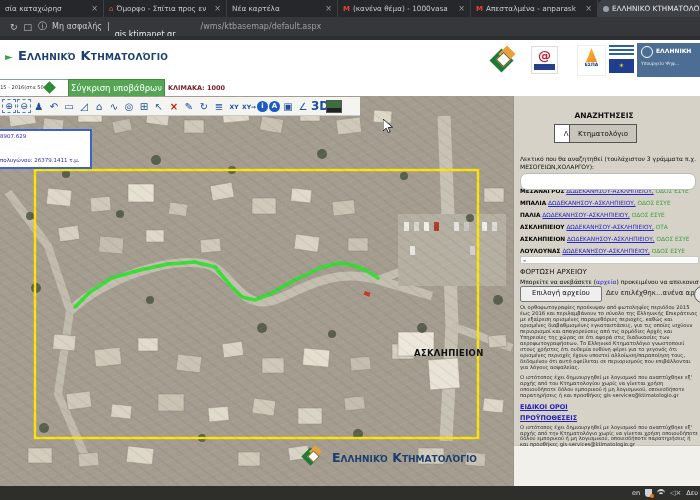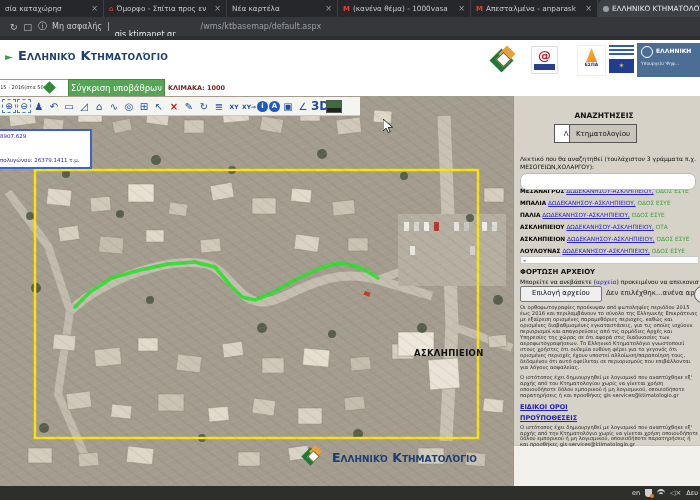--- a/index.html
+++ b/index.html
@@ -97,21 +97,21 @@
   .sb-hint{position:absolute;top:59px;left:6px;width:176px;font-size:6px;line-height:1.25;}
   .sb-input{position:absolute;top:77px;left:6px;width:170px;height:13px;background:#fff;
     border:1px solid #bbb;border-radius:7px;z-index:2;}
   .results{position:absolute;top:89px;left:6px;width:180px;z-index:1;}
   .rrow{height:12px;white-space:nowrap;overflow:hidden;font-size:5.8px;line-height:12px;}
   .rname{font-weight:bold;color:#000;}
   .rlink{color:#2525cc;text-decoration:underline;}
   .rtype{color:#3aa03a;}
   .scrollstrip{position:absolute;top:160px;left:6px;width:179px;height:8px;background:#fbfbfa;
     border:1px solid #c9c9c9;box-sizing:border-box;color:#888;font-size:5px;line-height:6px;padding-left:2px;}
-  .up-title{position:absolute;top:172px;left:6px;font-weight:bold;font-size:7px;}
+  .up-title{position:absolute;top:172px;left:6px;font-weight:normal;font-size:7px;}
   .up-hint{position:absolute;top:182px;left:6px;width:179px;white-space:nowrap;overflow:hidden;font-size:6px;}
   .up-hint a{color:#2525cc;text-decoration:underline;}
   .choose-btn{position:absolute;top:190px;left:6px;width:80px;height:14px;background:#efefef;
     border:1px solid #777;border-radius:2px;font-size:7px;text-align:center;line-height:13px;}
   .no-file{position:absolute;top:193px;left:92px;font-size:7px;color:#222;white-space:nowrap;}
   .help-circle{position:absolute;top:190px;left:180px;width:15px;height:15px;border:1.5px solid #555;
     border-radius:50%;background:#e9e9e9;}
   .sb-paras{position:absolute;top:209px;left:6px;width:179px;}
   .sb-p{font-size:5.2px;line-height:1.15;color:#2a2a2a;margin:0 0 4px 0;}
   .sb-link{display:block;font-size:6.5px;font-weight:bold;color:#2222bb;text-decoration:underline;margin:3px 0;}
@@ -375,21 +375,21 @@
   </div>
 
   <svg class="cursor" width="11" height="15" viewBox="0 0 11 15">
     <polygon points="0,0 0,12 3.2,9.2 5.2,13.5 7.2,12.6 5.2,8.6 9.5,8.2" fill="#fff" stroke="#000" stroke-width="0.8"></polygon>
   </svg>
 
   <div class="sidebar">
     <div class="sb-bottom"></div>
     <div class="sb-title">ΑΝΑΖΗΤΗΣΕΙΣ</div>
     <div class="sb-tab t1">Λεκτικό</div>
-    <div class="sb-tab t2">Κτηματολογίου</div>
+    <div class="sb-tab t2">Κτηματολόγιο</div>
     <div class="sb-hint">Λεκτικό που θα αναζητηθεί (τουλάχιστον 3 γράμματα π.χ. ΜΕΣΟΓΕΙΩΝ,ΧΟΛΑΡΓΟΥ):</div>
     <input class="sb-input" style="">
 
     <div class="results">
       <div class="rrow">
         <span class="rname">ΜΕΣΑΝΑΓΡΟΣ</span>
         <span class="rlink">ΔΩΔΕΚΑΝΗΣΟΥ-ΑΣΚΛΗΠΙΕΙΟΥ,</span>
         <span class="rtype">ΟΔΟΣ ΕΣΥΕ</span>
       </div>
       <div class="rrow">

